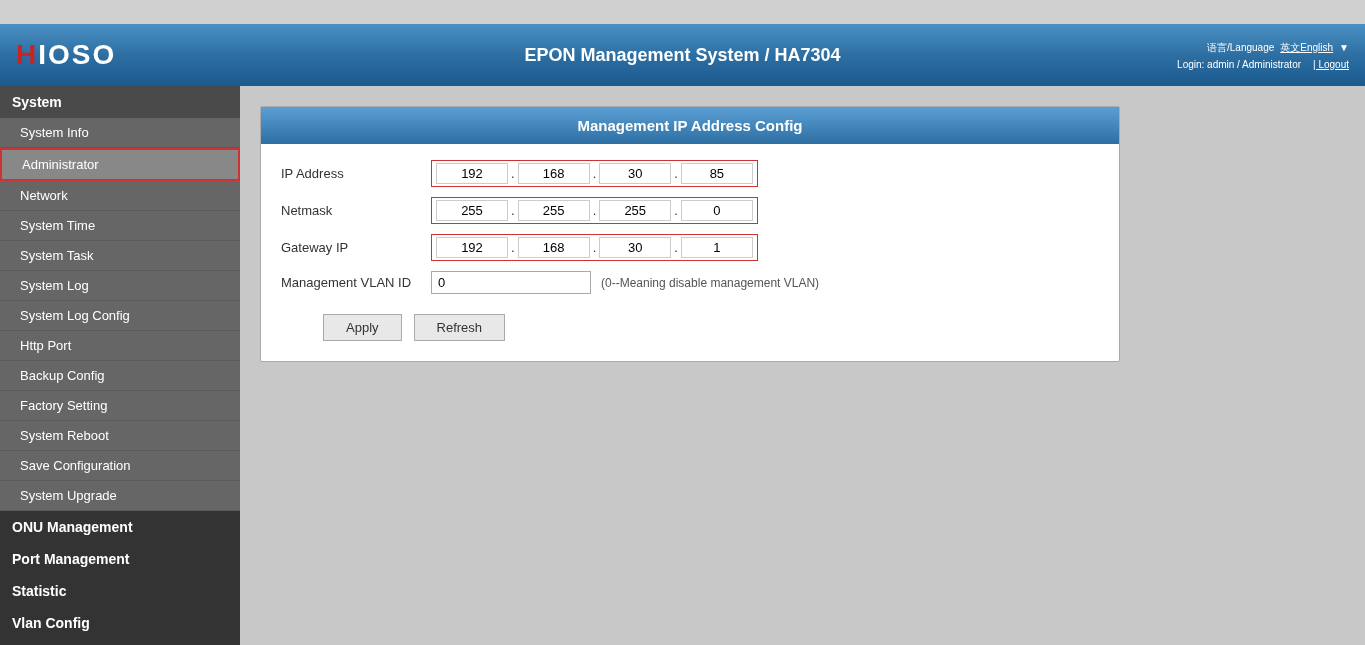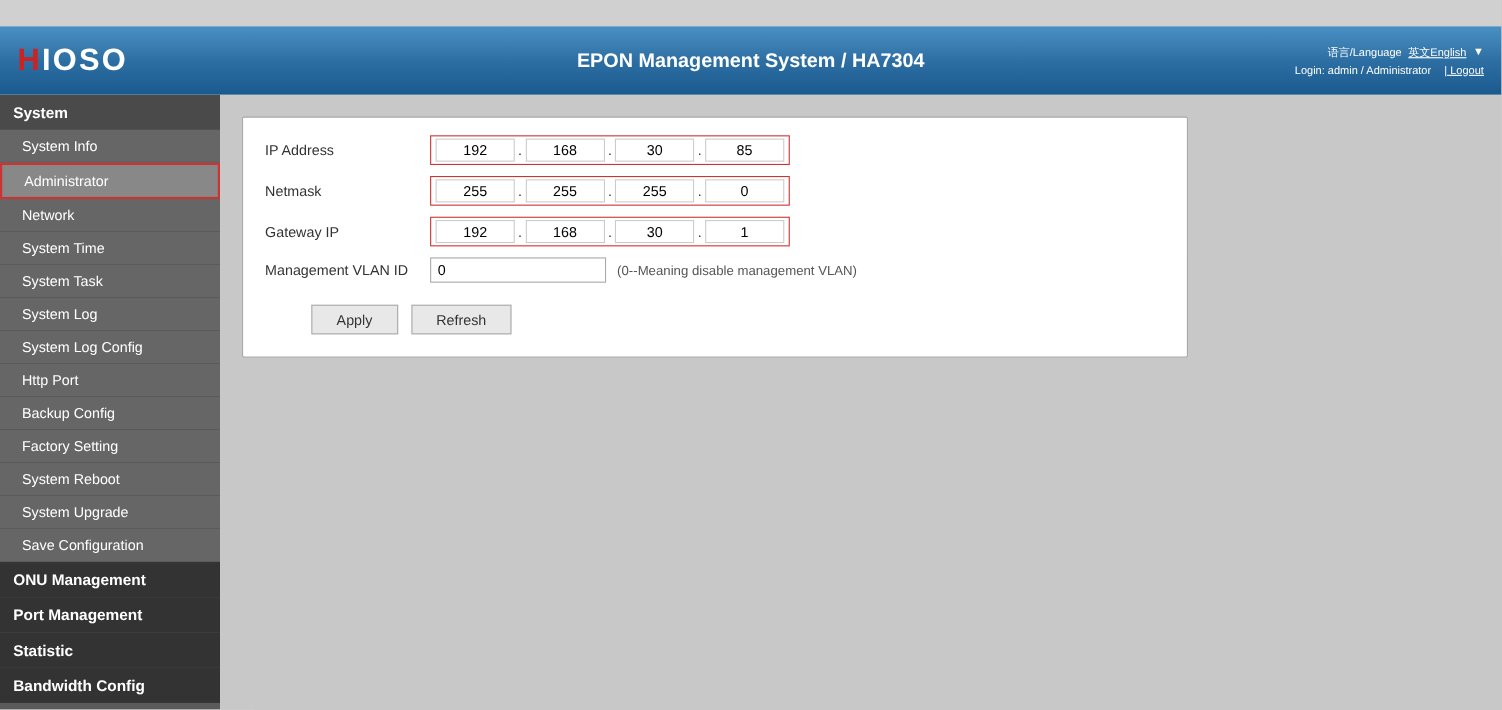--- a/index.html
+++ b/index.html
@@ -61,21 +61,21 @@
 
     
     #layout {
       display: flex;
       flex: 1;
       overflow: hidden;
     }
 
     
     #sidebar {
-      width: 200px;
+      width: 240px;
       background: #5a5a5a;
       overflow-y: auto;
       flex-shrink: 0;
     }
     .sidebar-group {
       background: #4a4a4a;
       color: white;
       padding: 8px 12px;
       font-size: 14px;
       font-weight: bold;
@@ -225,31 +225,33 @@
     <div class="sidebar-item active">Administrator</div>
     <div class="sidebar-item">Network</div>
     <div class="sidebar-item">System Time</div>
     <div class="sidebar-item">System Task</div>
     <div class="sidebar-item">System Log</div>
     <div class="sidebar-item">System Log Config</div>
     <div class="sidebar-item">Http Port</div>
     <div class="sidebar-item">Backup Config</div>
     <div class="sidebar-item">Factory Setting</div>
     <div class="sidebar-item">System Reboot</div>
+    <div class="sidebar-item">Save Configuration</div>
     <div class="sidebar-item">System Upgrade</div>
-    <div class="sidebar-item">Save Configuration</div>
     <div class="sidebar-group-dark">ONU Management</div>
     <div class="sidebar-group-dark">Port Management</div>
     <div class="sidebar-group-dark">Statistic</div>
+    <div class="sidebar-group-dark">Vlan Config</div>
     <div class="sidebar-group-dark">Bandwidth Config</div>
 
   </div>
 
   <div id="main">
     <div class="card">
+      <div class="card-header">Management IP Address Config</div>
       <div class="card-body">
 
         <div class="form-row">
           <span class="form-label">IP Address</span>
           <div class="ip-fields">
             <input type="text" value="192" style="">
             <span class="ip-dot">.</span>
             <input type="text" value="168" style="">
             <span class="ip-dot">.</span>
             <input type="text" value="30" style="">

